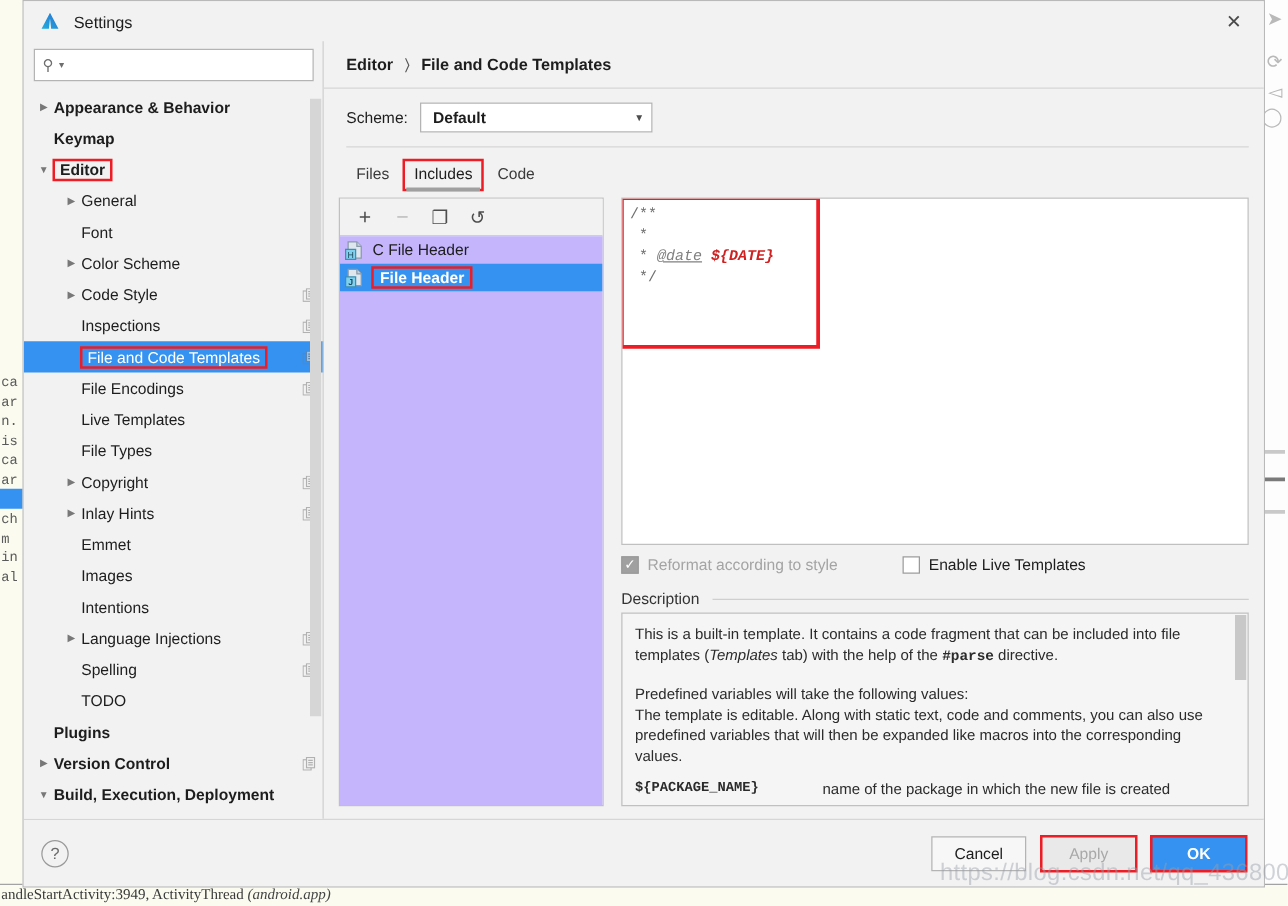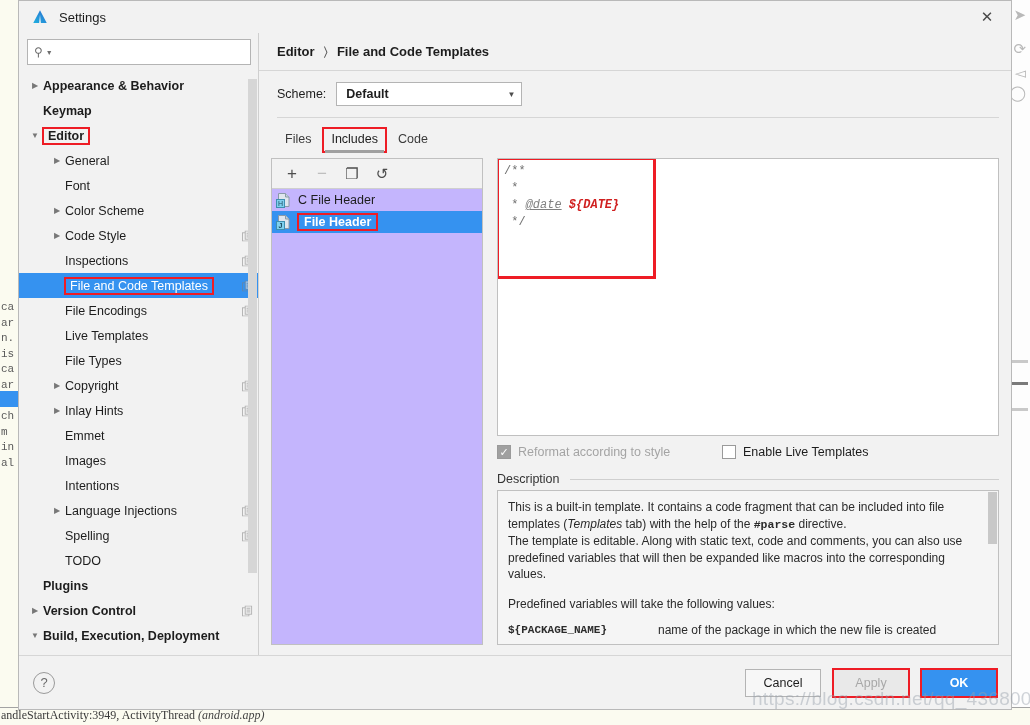--- a/index.html
+++ b/index.html
@@ -556,22 +556,22 @@
             </div>
           </div>
 
           <div id="desc-header">
             <span>Description</span>
             <span class="rule"></span>
           </div>
 
           <div id="desc-box">
             <div><span>This is a built-in template. It contains a code fragment that can be included into file templates (</span><i>Templates</i><span> tab) with the help of the </span><b>#parse</b><span> directive.</span></div>
+            <div style="margin-top:13px;">Predefined variables will take the following values:</div>
             <div>The template is editable. Along with static text, code and comments, you can also use predefined variables that will then be expanded like macros into the corresponding values.</div>
-            <div style="margin-top:13px;">Predefined variables will take the following values:</div>
             <div class="var-row">
               <span class="var-name">${PACKAGE_NAME}</span>
               <span>name of the package in which the new file is created</span>
             </div>
 
             <div id="desc-scrollbar"></div>
           </div>
 
         </div>
       </div>

